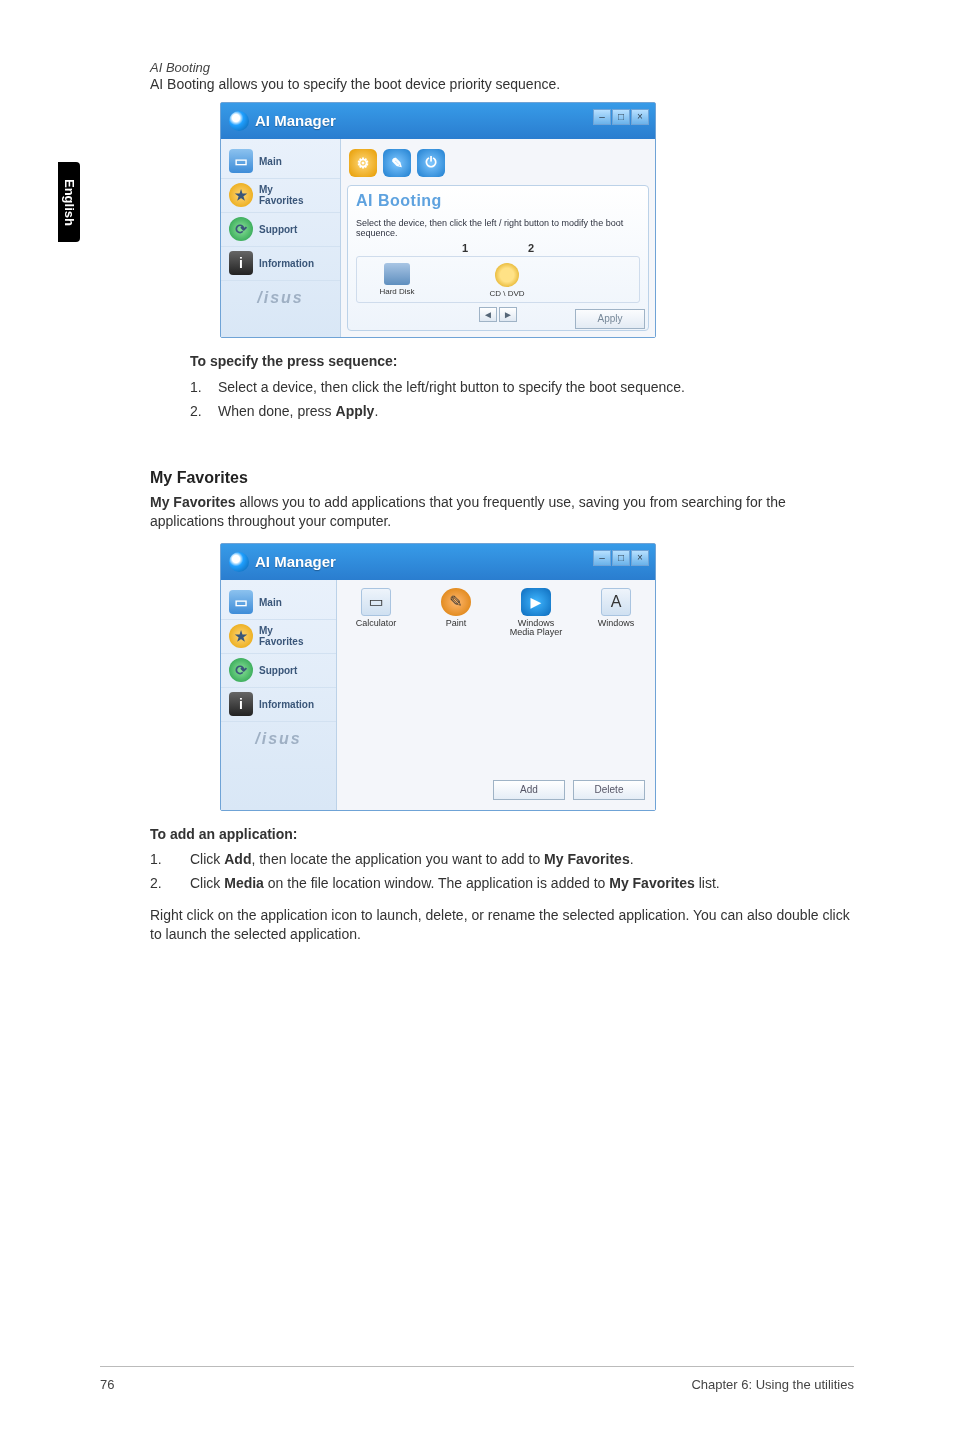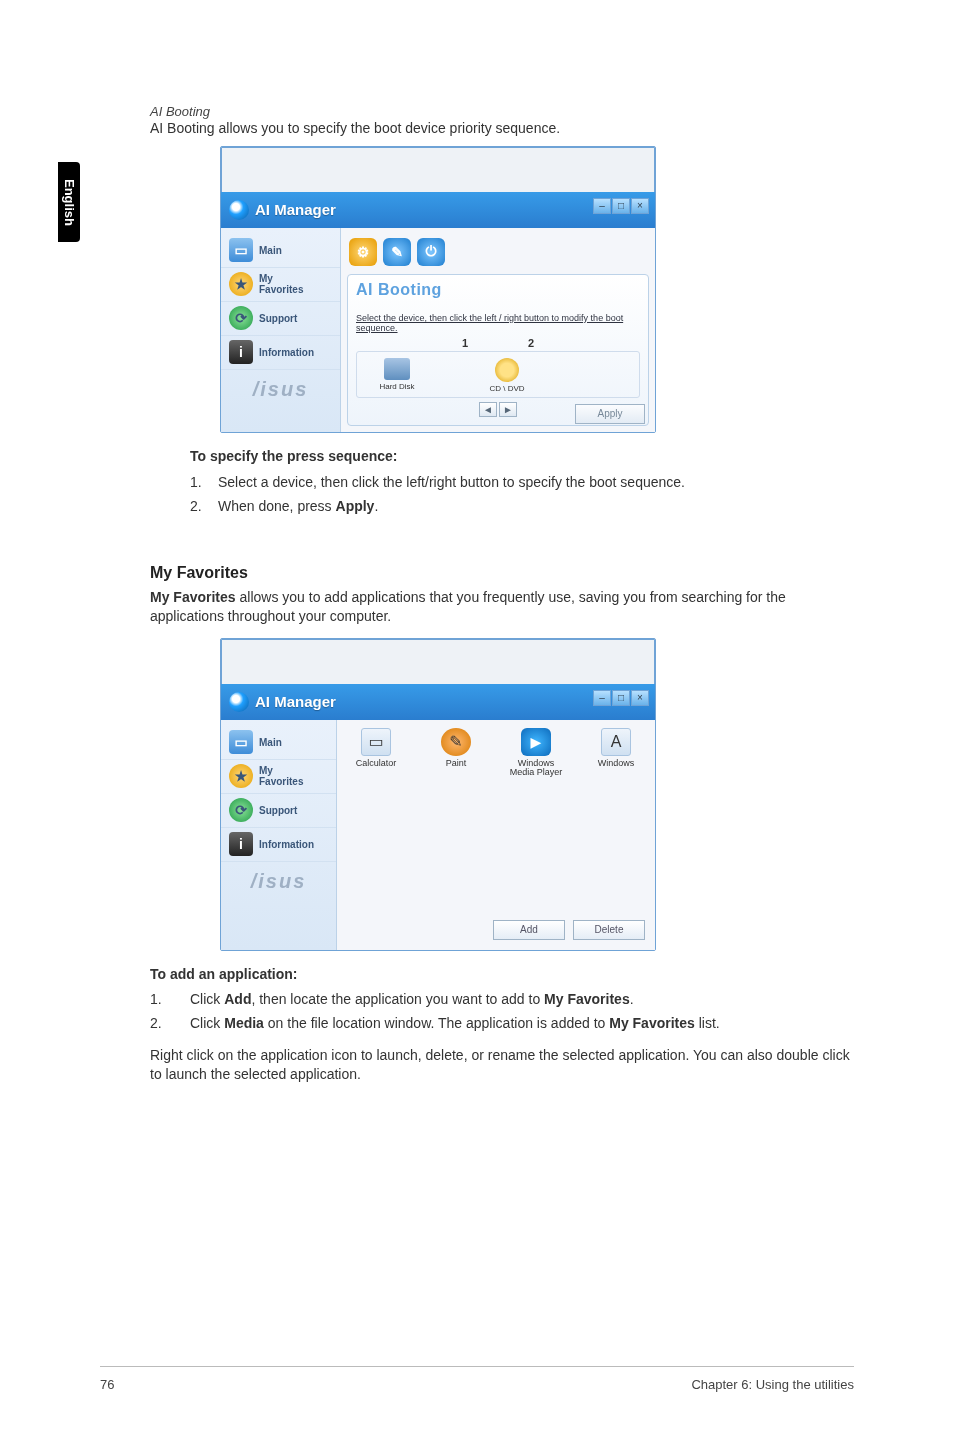--- a/index.html
+++ b/index.html
@@ -22,21 +22,21 @@
     font-size: 13px;
     font-weight: bold;
     display: flex;
     align-items: center;
     justify-content: center;
     writing-mode: vertical-rl;
     text-orientation: mixed;
     border-radius: 0 4px 4px 0;
   }
   .page {
-    padding: 104px 100px 0 150px;
+    padding: 60px 100px 0 150px;
     width: 100%;
   }
   .italic-small { font-style: italic; font-size: 13px; color: #444; }
   .body-text { font-size: 14px; color: #333; line-height: 1.35; }
   .section-h { font-size: 16px; font-weight: bold; margin-bottom: 6px; color: #222; }
   .list { margin: 8px 0 10px 40px; }
   .list-item { font-size: 14px; color: #333; margin-bottom: 8px; display:flex; }
   .list-num { width: 28px; flex-shrink:0; }
   b { font-weight: bold; }
 
@@ -50,21 +50,20 @@
     box-shadow: 0 0 0 1px #6fa3d6 inset;
     position: relative;
   }
   .win-title {
     height: 36px;
     background: linear-gradient(#379be8, #2a7dcf);
     display: flex;
     align-items: center;
     padding: 0 8px;
     position: relative;
-    margin-top: 45px;
   }
   .win-logo {
     width: 20px; height: 20px;
     border-radius: 50%;
     background: radial-gradient(circle at 35% 35%, #fff 0 20%, #1fa0ff 40%, #0b5fa8 100%);
     margin-right: 6px;
   }
   .win-title-text {
     color: #fff;
     font-weight: bold;
@@ -113,21 +112,21 @@
     border-radius: 4px;
     display:flex;align-items:center;justify-content:center;
     font-size:14px;
   }
   .sb-blue { background: linear-gradient(#8cc2ef,#3d8cd8); color:#fff; }
   .sb-or  { background: radial-gradient(circle,#ffd77a,#e6a100); border-radius:50%; }
   .sb-gr  { background: radial-gradient(circle,#8be29a,#1f9a45); border-radius:50%; }
   .sb-dk  { background: linear-gradient(#666,#222); }
   .asus-logo {
     text-align:center;
-    font-size:20px;
+    font-size:16px;
     letter-spacing:2px;
     color:#9fb0c4;
     padding: 8px 0 10px;
     font-weight:bold;
     font-style:italic;
   }
   .content {
     flex: 1;
     padding: 6px;
     background: #f4f6fa;
@@ -151,21 +150,21 @@
     padding:6px 8px 8px;
   }
   .panel-h {
     color:#5ea2df;
     font-size:16px;
     font-weight:bold;
     text-shadow:0 1px 0 #fff;
     letter-spacing:0.5px;
   }
   .panel-sub {
-    font-size:9px; color:#2f3340; margin:14px 0 2px;text-decoration:underline;
+    font-size:9px; color:#2f3340; margin:8px 0 2px;
   }
   .boot-row {
     display:flex;
     justify-content:center;
     gap:60px;
     margin:4px 0 2px;
     font-size:11px;
     font-weight:bold;
     color:#333;
   }

